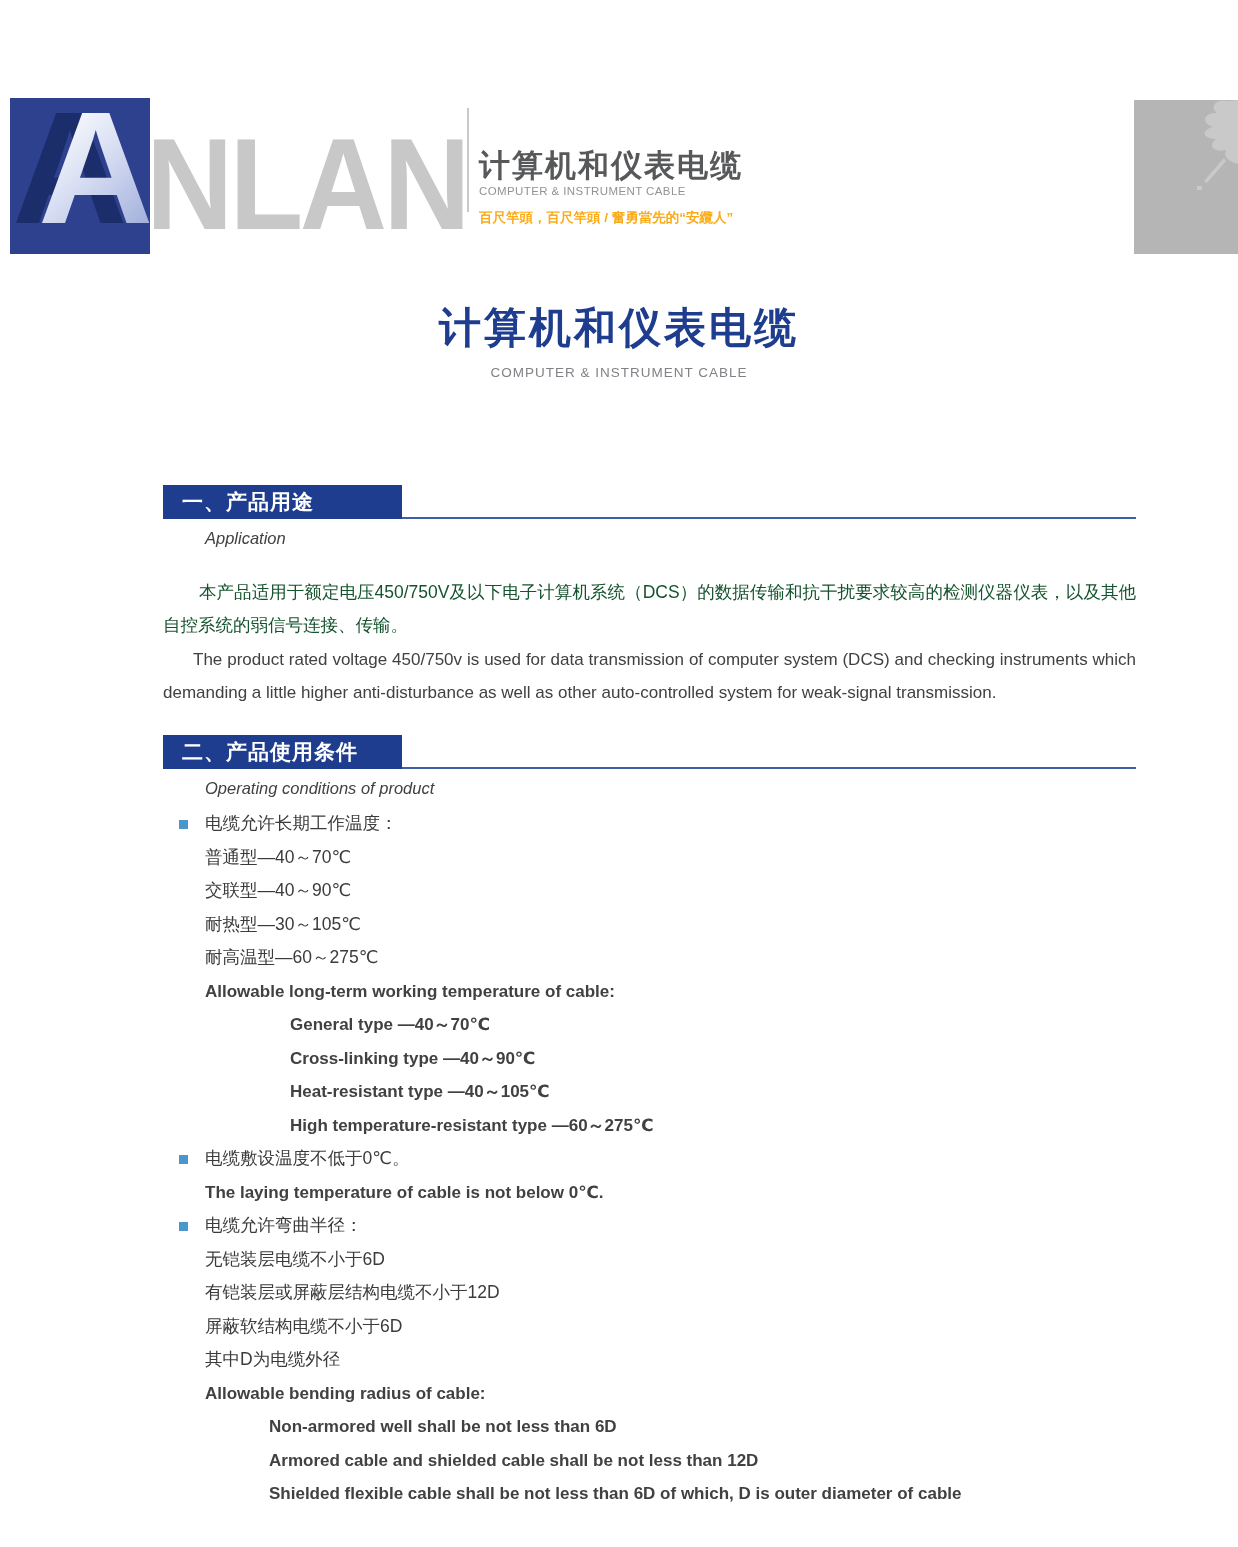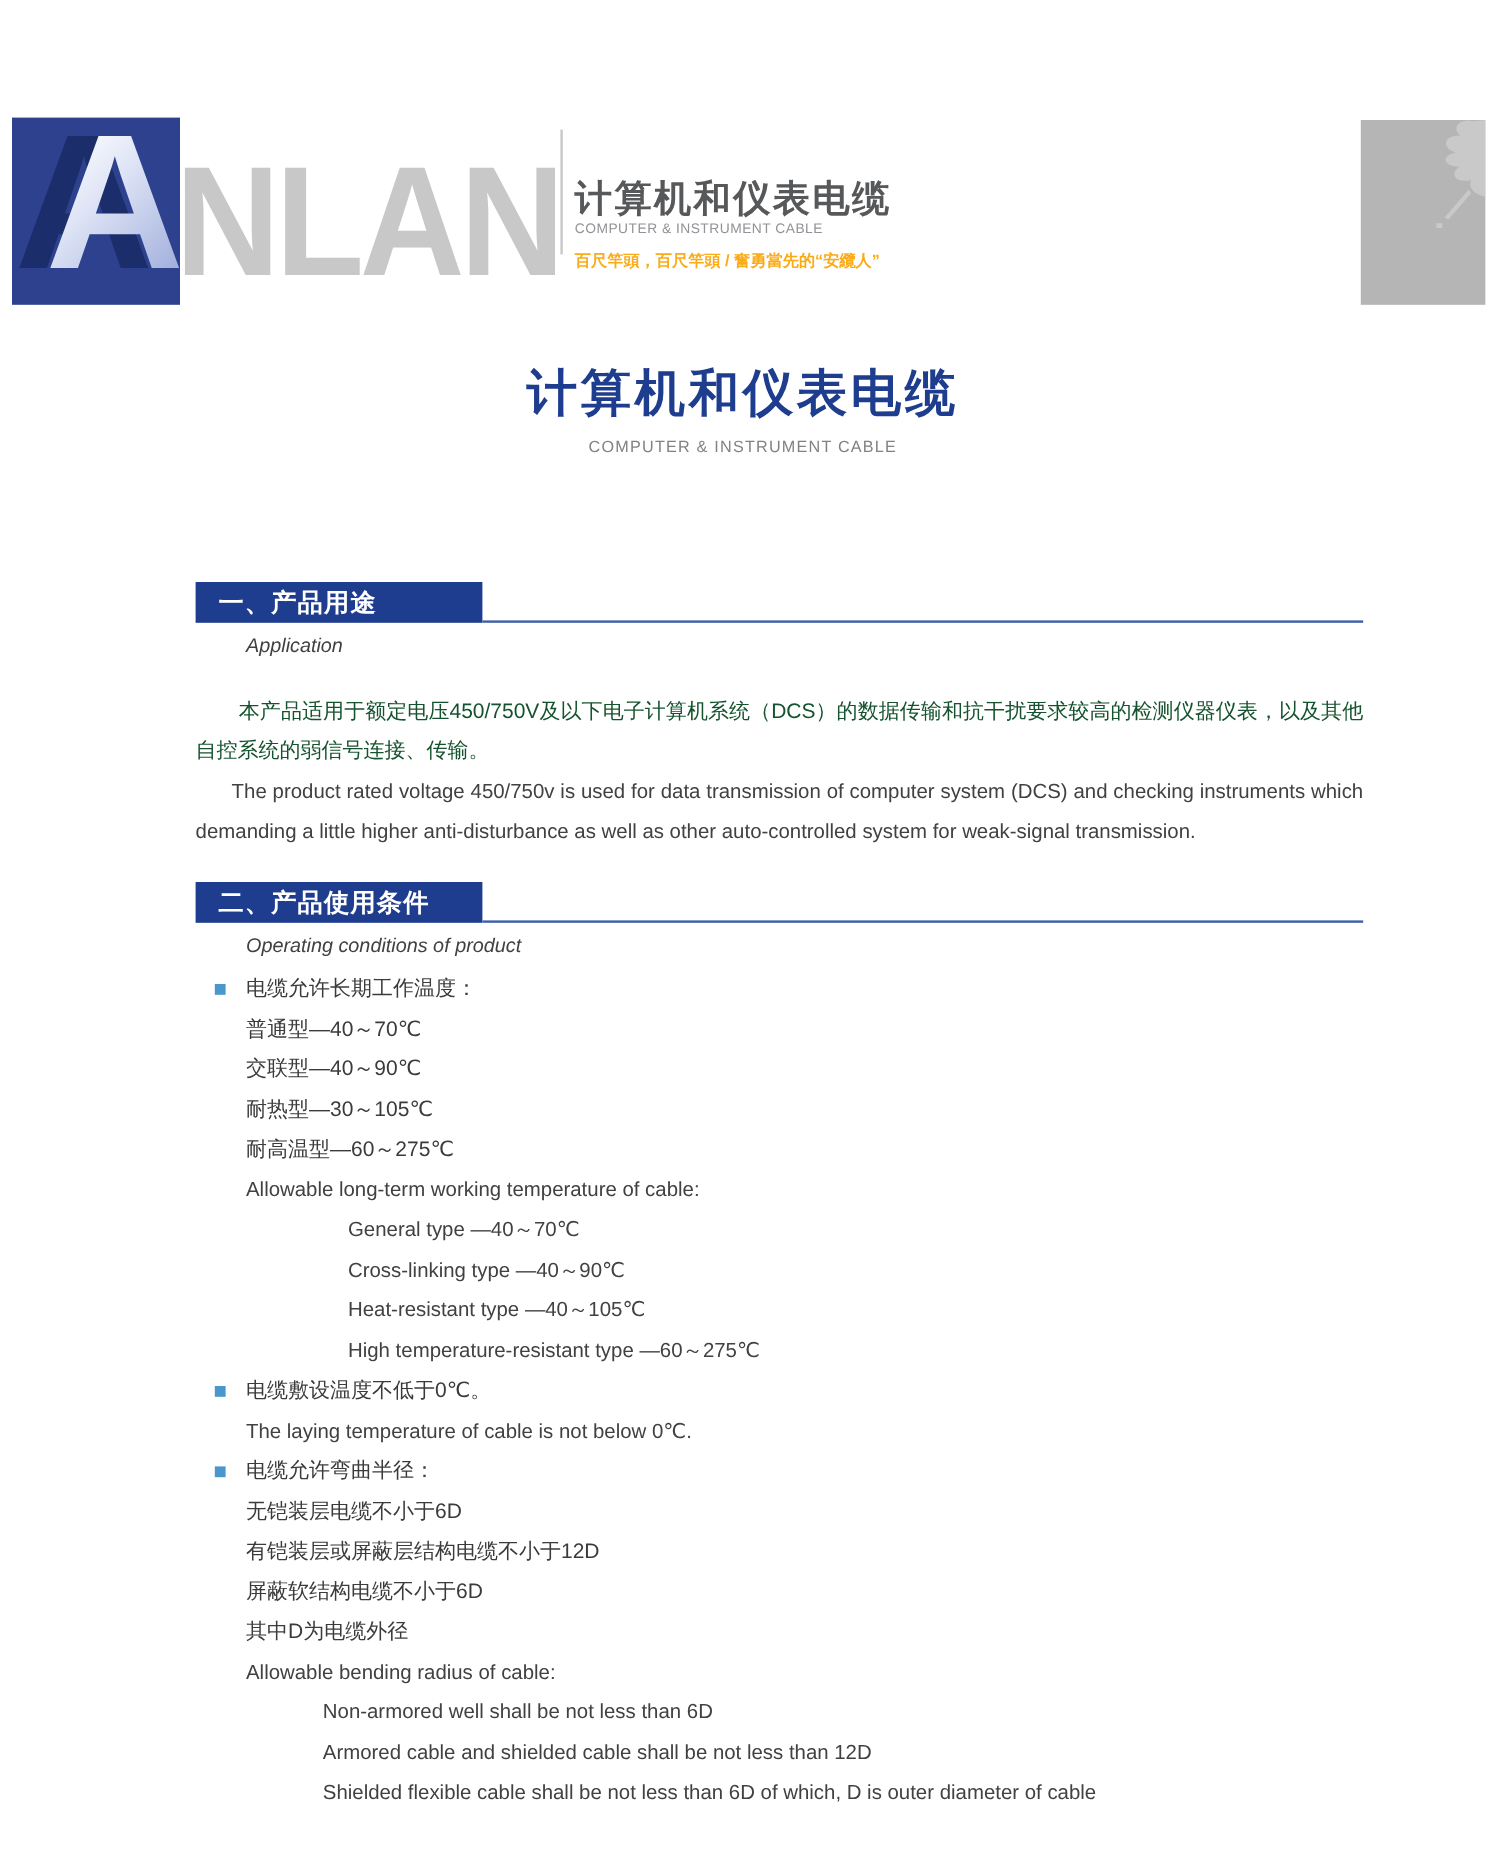--- a/index.html
+++ b/index.html
@@ -86,21 +86,21 @@
   .line { position:relative; line-height:33.5px; min-height:33.5px; }
   .line .txt { display:inline-block; text-indent:0; }
   .has-bullet { padding-left:42px; }
   .bullet-sq {
     position:absolute; left:16px; top:13px; width:9px; height:9px;
     background:#4a97cb;
   }
   .indent1 { padding-left:42px; }
   .indent2 { padding-left:127px; }
   .indent3 { padding-left:106px; }
-  .line.latin { font-size:17px; color:#414042; }
+  .line.latin { font-size:17px; color:#414042;font-weight:bold; }
 </style>
 </head>
 <body>
 
 <div class="logo-box">
   <span class="logo-a back">A</span>
   <span class="logo-a front">A</span>
 </div>
 <div class="logo-nlan">NLAN</div>
 

